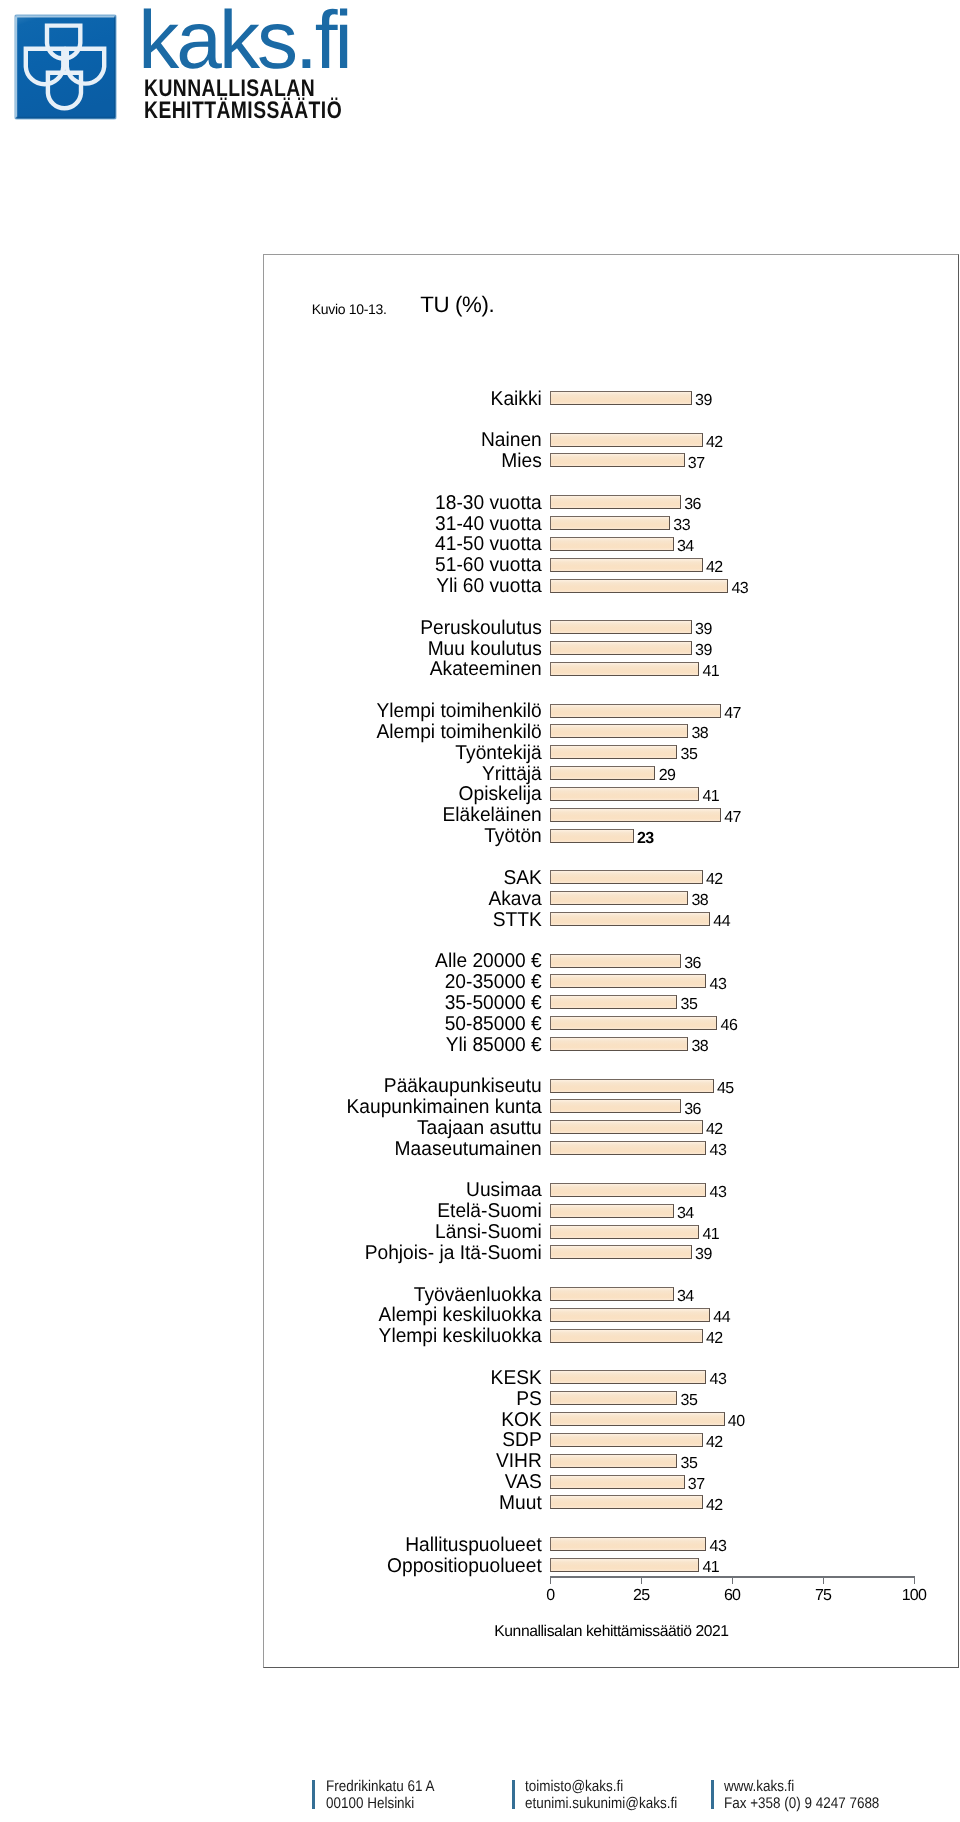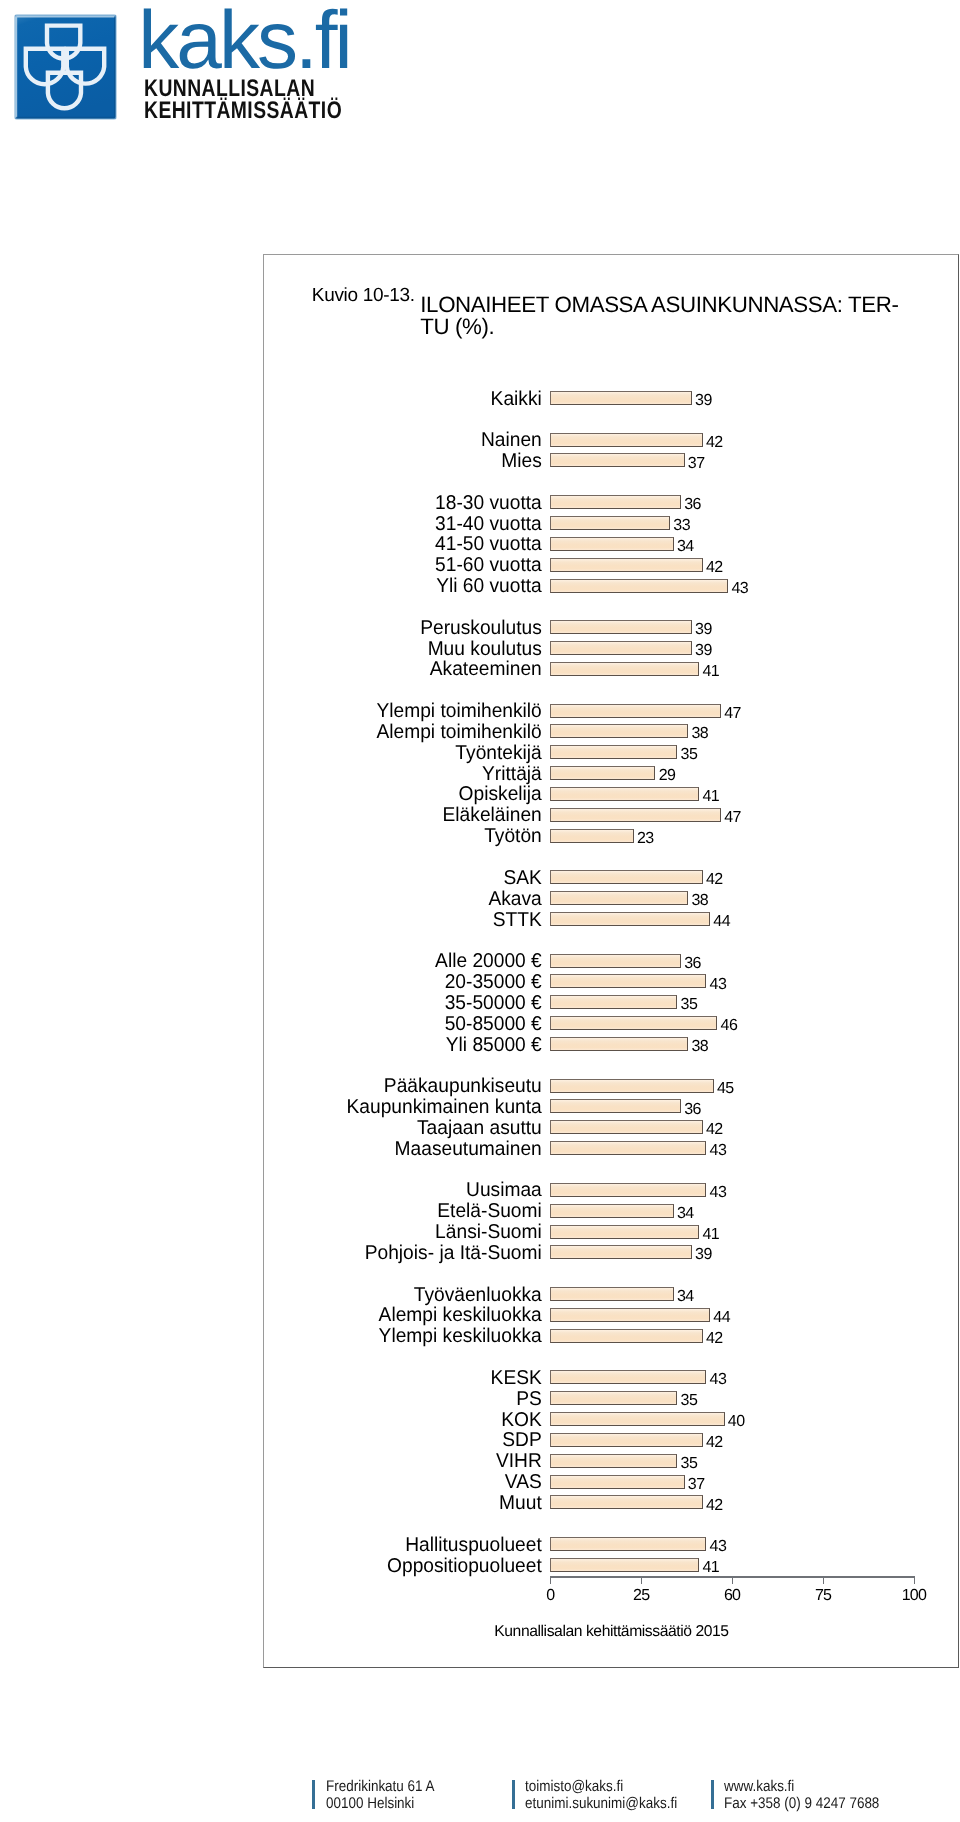--- a/index.html
+++ b/index.html
@@ -9,21 +9,21 @@
   
   .logo{position:absolute;left:13px;top:13px;width:106px;height:110px;}
   .brand{position:absolute;left:143.8px;top:9.2px;}
   .brand-top{position:absolute;left:-5.5px;top:-9.5px;font-size:82px;line-height:82px;color:#1b6aa5;font-weight:400;letter-spacing:-3.0px;}
   .brand-sub1{position:absolute;left:0;top:68.4px;font-size:24.0px;line-height:22.5px;color:#111;font-weight:700;letter-spacing:0.55px;transform:scaleX(0.805);transform-origin:0 0;white-space:nowrap;}
   .brand-sub2{position:absolute;left:0;top:91.3px;font-size:24.0px;line-height:22.5px;color:#111;font-weight:700;letter-spacing:0.55px;transform:scaleX(0.805);transform-origin:0 0;white-space:nowrap;}
 
   
   .frame{position:absolute;left:262.9px;top:253.9px;width:696.1px;height:1414.1px;border:1.4px solid #9a9a9a;border-right-color:#5a5a5a;border-bottom-color:#5a5a5a;background:#fff;box-sizing:border-box;}
 
-  .kuvio{position:absolute;left:311.8px;top:287px;font-size:19px;line-height:17px;color:#000;letter-spacing:-0.32px;}
+  .kuvio{position:absolute;left:311.8px;top:301px;font-size:14px;line-height:17px;color:#000;letter-spacing:-0.32px;}
   .title{position:absolute;left:420.3px;top:294.2px;width:500px;font-size:22.3px;line-height:21.9px;color:#000;letter-spacing:-0.38px;}
 
   .row{position:absolute;left:0;height:14px;width:848px;}
   .rlabel{position:absolute;left:0;top:-1.4px;width:541.8px;white-space:nowrap;font-size:19.9px;line-height:19px;color:#000;text-align:right;transform:scaleX(0.965);transform-origin:541.8px 0;}
   .rbar{position:absolute;left:550px;top:0;height:14px;box-sizing:border-box;border:1.1px solid #746860;border-bottom-color:#5c5149;border-right-color:#5c5149;background:linear-gradient(to bottom,#fdf0e1 0%,#f8e5cd 25%,#f9e1c4 55%,#fae1c3 80%,#fbe8d3 100%);}
   .rval{position:absolute;top:3.2px;font-size:16px;line-height:14px;color:#000;white-space:nowrap;letter-spacing:-0.55px;}
 
   .axline{position:absolute;left:550.8px;top:1575.9px;width:363.6px;height:1.9px;background:#6f7277;}
   .tick{position:absolute;top:1575.9px;width:1.4px;height:8.1px;background:#6f7277;}
   .ticklabel{position:absolute;top:1587.8px;font-size:16px;line-height:15px;color:#000;text-align:center;width:60px;letter-spacing:-0.8px;text-indent:-0.8px;}
@@ -65,21 +65,20 @@
       <div class="brand-top">kaks.fi</div>
       <div class="brand-sub1">KUNNALLISALAN</div>
       <div class="brand-sub2">KEHITTÄMISSÄÄTIÖ</div>
     </div>
   </div>
 
   <div class="frame"></div>
 
   <div class="kuvio">Kuvio 10-13.</div>
   <div class="title">
-    <div>ILONAIHEET OMASSA ASUINKUNNASSA: TER-</div>
     <div>TU (%).</div>
   </div>
 
   <div>
 <div class="row" style="top:390.9px">
 <div class="rlabel">Kaikki</div>
 <div class="rbar" style="width: 141.8px;"></div>
 <div class="rval" style="left: 695.1px;">39</div>
 </div>
 <div class="row" style="top:432.6px">
@@ -158,21 +157,21 @@
 <div class="rval" style="left: 702.4px;">41</div>
 </div>
 <div class="row" style="top:807.7px">
 <div class="rlabel">Eläkeläinen</div>
 <div class="rbar" style="width: 170.9px;"></div>
 <div class="rval" style="left: 724.2px;">47</div>
 </div>
 <div class="row" style="top:828.5px">
 <div class="rlabel">Työtön</div>
 <div class="rbar" style="width: 83.6px;"></div>
-<div class="rval" style="left: 636.9px;">23</div>
+<div class="rval" style="left: 636.9px; font-weight: bold;">23</div>
 </div>
 <div class="row" style="top:870.2px">
 <div class="rlabel">SAK</div>
 <div class="rbar" style="width: 152.7px;"></div>
 <div class="rval" style="left: 706px;">42</div>
 </div>
 <div class="row" style="top:891.0px">
 <div class="rlabel">Akava</div>
 <div class="rbar" style="width: 138.2px;"></div>
 <div class="rval" style="left: 691.5px;">38</div>
@@ -314,21 +313,21 @@
 <div class="ticklabel" style="left: 520.7px;">0</div>
 <div class="tick" style="left: 640.9px;"></div>
 <div class="ticklabel" style="left: 611.6px;">25</div>
 <div class="tick" style="left: 731.8px;"></div>
 <div class="ticklabel" style="left: 702.5px;">60</div>
 <div class="tick" style="left: 822.7px;"></div>
 <div class="ticklabel" style="left: 793.4px;">75</div>
 <div class="tick" style="left: 913.6px;"></div>
 <div class="ticklabel" style="left: 884.3px;">100</div>
 
-  <div class="source">Kunnallisalan kehittämissäätiö 2015</div>
+  <div class="source">Kunnallisalan kehittämissäätiö 2021</div>
 
   <div>
 <div class="fcol" style="left:312.3px">
   <div class="fbar"></div>
   <div class="ftext1">Fredrikinkatu 61 A</div>
   <div class="ftext2">00100 Helsinki</div>
 </div>
 <div class="fcol" style="left:511.6px">
   <div class="fbar"></div>
   <div class="ftext1">toimisto@kaks.fi</div>

